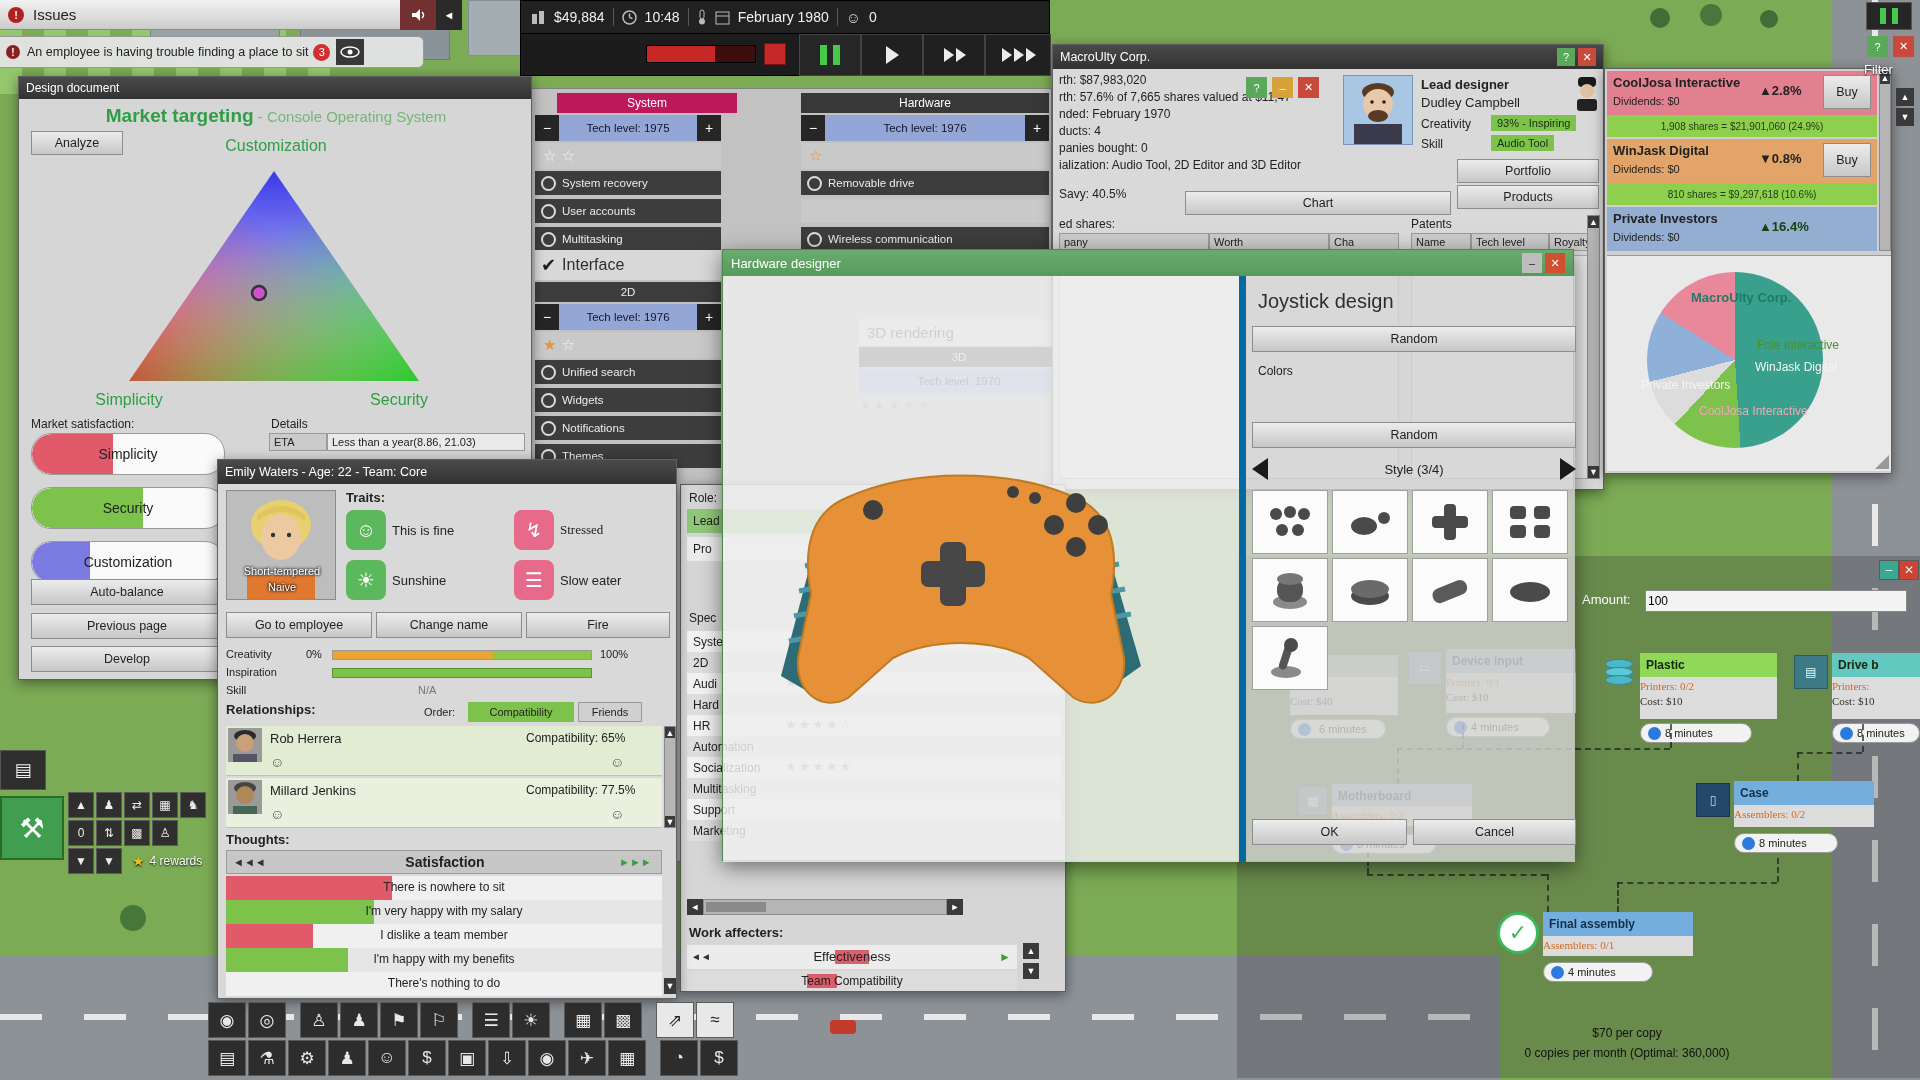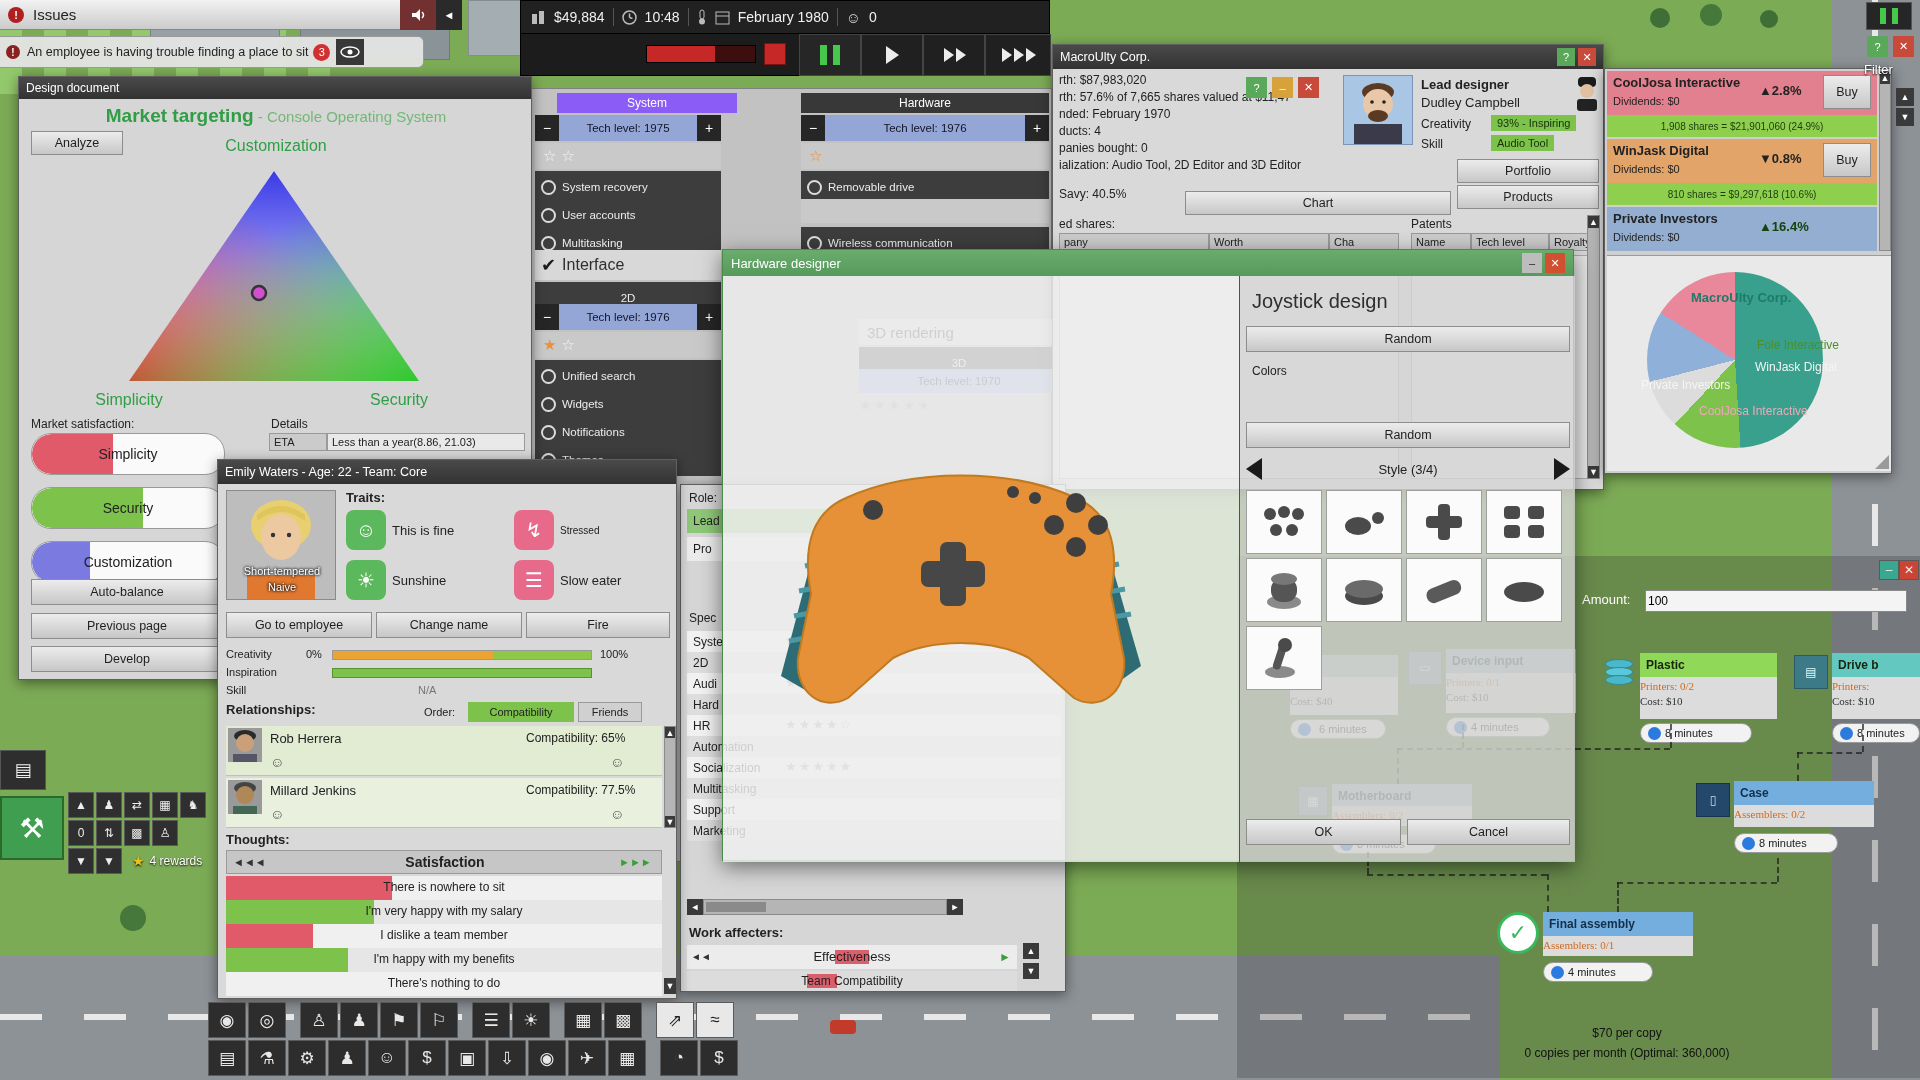--- a/index.html
+++ b/index.html
@@ -7,21 +7,21 @@
     font-family:"Liberation Sans","DejaVu Sans",sans-serif;color:#222;font-size:12px;}
   .a{position:absolute;box-sizing:border-box;}
   .win{position:absolute;box-sizing:border-box;background:#d9d9d9;border:1px solid #5f5f5f;box-shadow:0 3px 12px rgba(0,0,0,.45);}
   .tbar{position:absolute;left:0;top:0;right:0;height:24px;background:linear-gradient(#4a4a4a,#323232);color:#fff;
     font-size:12.5px;display:flex;align-items:center;padding:0 7px;box-sizing:border-box;}
   .tsp{flex:1}
   .wbtn{width:18px;height:18px;margin-left:3px;color:#fff;font-size:11px;display:flex;align-items:center;justify-content:center;cursor:pointer;}
   .btn{position:absolute;background:linear-gradient(#ececec,#c7c7c7);border:1px solid #8d8d8d;color:#1f1f1f;
     font-size:12.5px;display:flex;align-items:center;justify-content:center;box-sizing:border-box;cursor:pointer;}
   .lbl{position:absolute;color:#222;font-size:12px;white-space:nowrap;}
-  .drow{position:absolute;background:#3d3d3d;color:#ececec;font-size:11.5px;display:flex;align-items:center;gap:6px;padding:16px 6px;box-sizing:border-box;}
+  .drow{position:absolute;background:#3d3d3d;color:#ececec;font-size:11.5px;display:flex;align-items:center;gap:6px;padding:8px 6px;box-sizing:border-box;}
   .chk{width:11px;height:11px;border:2px solid #dcdcdc;border-radius:50%;flex:0 0 auto;}
   .blu{position:absolute;background:#93a6d6;display:flex;align-items:center;justify-content:center;font-size:11.5px;color:#14142a;box-sizing:border-box;}
   .pm{position:absolute;width:24px;height:26px;background:#262626;color:#fff;display:flex;align-items:center;justify-content:center;font-size:14px;cursor:pointer;}
   .srow{position:absolute;background:#c9c9c9;display:flex;align-items:center;padding:0 8px;font-size:15px;gap:5px;box-sizing:border-box;}
   .star-o{color:#e8923a}.star-w{color:#f5f5f5}.star-g{color:#9a9a9a;letter-spacing:2px}
   .pillbar{position:absolute;height:40px;border-radius:20px;background:#fafafa;border:1px solid #9a9a9a;overflow:hidden;}
   .pillfill{position:absolute;left:0;top:0;bottom:0;border-radius:20px 0 0 20px;}
   .pilltxt{position:absolute;inset:0;display:flex;align-items:center;justify-content:center;font-size:14px;color:#222;}
   .cell{display:inline-block;border:1px solid #9a9a9a;background:#cbcbcb;font-size:11px;padding:2px 4px;box-sizing:border-box;vertical-align:top;overflow:hidden;white-space:nowrap;}
   .vcell{background:#e9e9e9;}
@@ -57,21 +57,21 @@
   <div class="a" style="left:0;top:1014px;width:1500px;height:6px;background:repeating-linear-gradient(90deg,#e8e8e8 0 42px,transparent 42px 84px);"></div>
   <div class="a" style="left:1832px;top:0;width:88px;height:1080px;background:#8d9297;"></div>
   <div class="a" style="left:1872px;top:0;width:6px;height:1080px;background:repeating-linear-gradient(#e8e8e8 0 42px,transparent 42px 84px);"></div>
   <div class="a" style="left:830px;top:1020px;width:26px;height:14px;background:#c23a2a;border-radius:4px;"></div>
   <div class="a" style="left:1650px;top:8px;width:20px;height:20px;border-radius:50%;background:#3f6f36;"></div>
   <div class="a" style="left:1700px;top:4px;width:22px;height:22px;border-radius:50%;background:#46783c;"></div>
   <div class="a" style="left:1760px;top:10px;width:18px;height:18px;border-radius:50%;background:#3f6f36;"></div>
   <div class="a" style="left:120px;top:905px;width:26px;height:26px;border-radius:50%;background:#46783c;"></div>
 
   <div class="a" style="left:528px;top:88px;width:524px;height:774px;background:#c2c2c2;border:1px solid #808080;z-index:5;">
-    <div class="a" style="left:28px;top:4px;width:180px;height:20px;background:#8b5cf6;color:#fff;font-size:12px;display:flex;align-items:center;justify-content:center;">System</div>
+    <div class="a" style="left:28px;top:4px;width:180px;height:20px;background:#be185d;color:#fff;font-size:12px;display:flex;align-items:center;justify-content:center;">System</div>
     <div class="a" style="left:272px;top:4px;width:248px;height:20px;background:#383838;color:#fff;font-size:12px;display:flex;align-items:center;justify-content:center;">Hardware</div>
 
     <div class="pm" style="left:6px;top:26px;">−</div>
     <div class="blu" style="left:30px;top:26px;width:138px;height:26px;">Tech level: 1975</div>
     <div class="pm" style="left:168px;top:26px;">+</div>
     <div class="srow" style="left:6px;top:54px;width:186px;height:26px;">
         <span class="star-w">☆</span>
         <span class="star-w">☆</span>
       </div>
     <div class="drow" style="left:6px;top:82px;width:186px;height:24px;">
@@ -480,21 +480,21 @@
       <div class="a" style="left:0;top:90px;width:110px;text-align:center;color:#fff;font-size:11px;text-shadow:0 0 3px #000,0 0 3px #000;">Naive</div>
     </div>
 
     <div class="lbl" style="left:128px;top:30px;font-weight:bold;font-size:13px;">Traits:</div>
     <div class="a" style="left:128px;top:48px;width:164px;height:44px;display:flex;align-items:center;gap:6px;">
       <span style="width:40px;height:40px;border-radius:8px;background:#5cb85c;color:#fff;display:flex;align-items:center;justify-content:center;font-size:20px;">☺</span>
       <span style="font-size:13px;">This is fine</span>
     </div>
     <div class="a" style="left:296px;top:48px;width:156px;height:44px;display:flex;align-items:center;gap:6px;">
       <span style="width:40px;height:40px;border-radius:8px;background:#e86a8a;color:#fff;display:flex;align-items:center;justify-content:center;font-size:20px;">↯</span>
-      <span style="font-size:10px;">Stressed</span>
+      <span style="font-size:13px;font-family:Liberation Serif, serif;">Stressed</span>
     </div>
     <div class="a" style="left:128px;top:98px;width:164px;height:44px;display:flex;align-items:center;gap:6px;">
       <span style="width:40px;height:40px;border-radius:8px;background:#5cb85c;color:#fff;display:flex;align-items:center;justify-content:center;font-size:20px;">☀</span>
       <span style="font-size:13px;">Sunshine</span>
     </div>
     <div class="a" style="left:296px;top:98px;width:156px;height:44px;display:flex;align-items:center;gap:6px;">
       <span style="width:40px;height:40px;border-radius:8px;background:#e86a8a;color:#fff;display:flex;align-items:center;justify-content:center;font-size:20px;">☰</span>
       <span style="font-size:13px;">Slow eater</span>
     </div>
 
@@ -608,21 +608,21 @@
         <rect x="160" y="115" width="64" height="26" rx="7" fill="#474747"></rect>
         <circle cx="252" cy="46" r="6" fill="#3f3f3f"></circle>
           <circle cx="274" cy="52" r="6" fill="#3f3f3f"></circle>
         <circle cx="315" cy="57" r="10" fill="#3f3f3f"></circle>
           <circle cx="293" cy="79" r="10" fill="#3f3f3f"></circle>
         <circle cx="337" cy="79" r="10" fill="#3f3f3f"></circle>
           <circle cx="315" cy="101" r="10" fill="#3f3f3f"></circle>
       </svg>
     </div>
 
-    <div class="a" style="left:516px;top:26px;width:336px;height:586px;background:rgba(213,213,213,.8);border-left:1px solid #0369a1;">
+    <div class="a" style="left:516px;top:26px;width:336px;height:586px;background:rgba(213,213,213,.8);border-left:7px solid #0369a1;">
       <div class="a" style="left:12px;top:14px;font-size:20px;color:#2e2e2e;">Joystick design</div>
       <div class="btn" style="left:6px;top:50px;width:324px;height:26px;">Random</div>
       <div class="a" style="left:12px;top:88px;font-size:12px;color:#222;">Colors</div>
       <div class="btn" style="left:6px;top:146px;width:324px;height:26px;">Random</div>
       <div class="a" style="left:6px;top:180px;width:324px;height:26px;display:flex;align-items:center;">
         <span style="width:0;height:0;border-top:11px solid transparent;border-bottom:11px solid transparent;border-right:16px solid #1a1a1a;cursor:pointer;"></span>
         <span style="flex:1;text-align:center;font-size:13px;color:#222;">Style (3/4)</span>
         <span style="width:0;height:0;border-top:11px solid transparent;border-bottom:11px solid transparent;border-left:16px solid #1a1a1a;cursor:pointer;"></span>
       </div>
 

